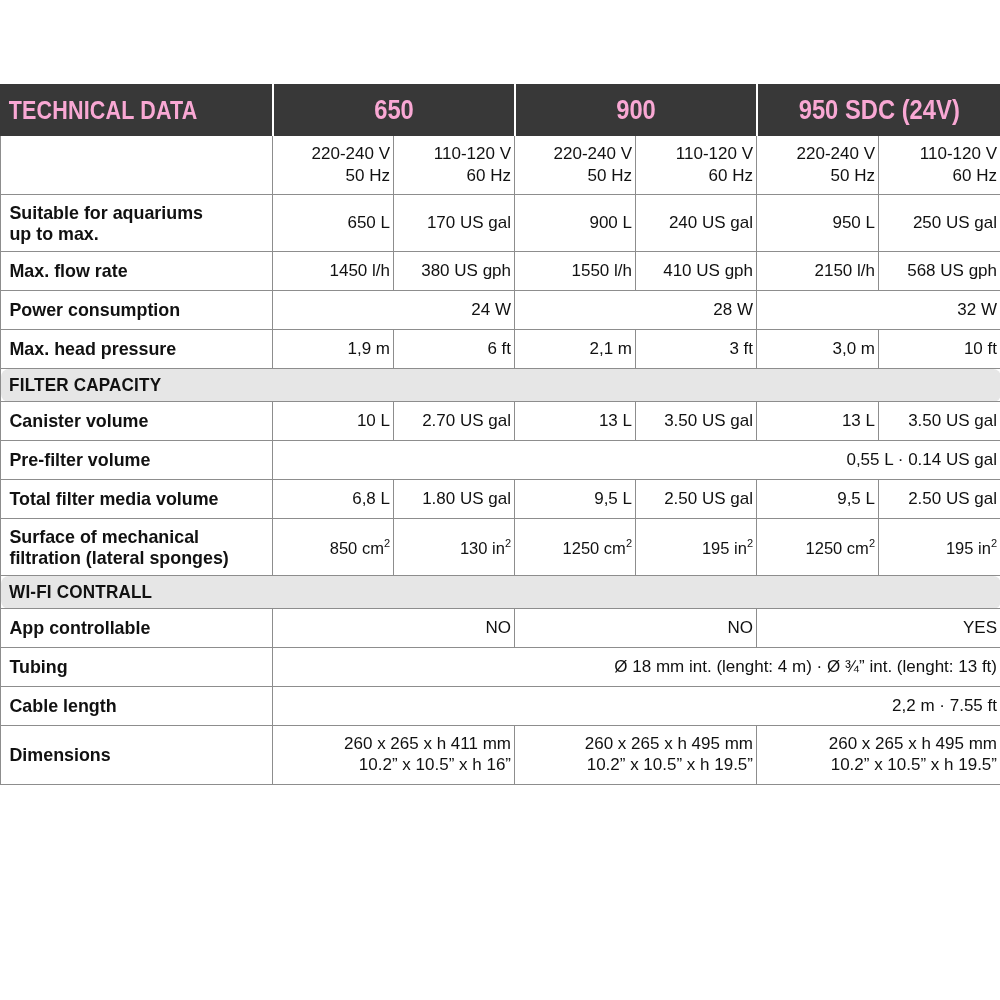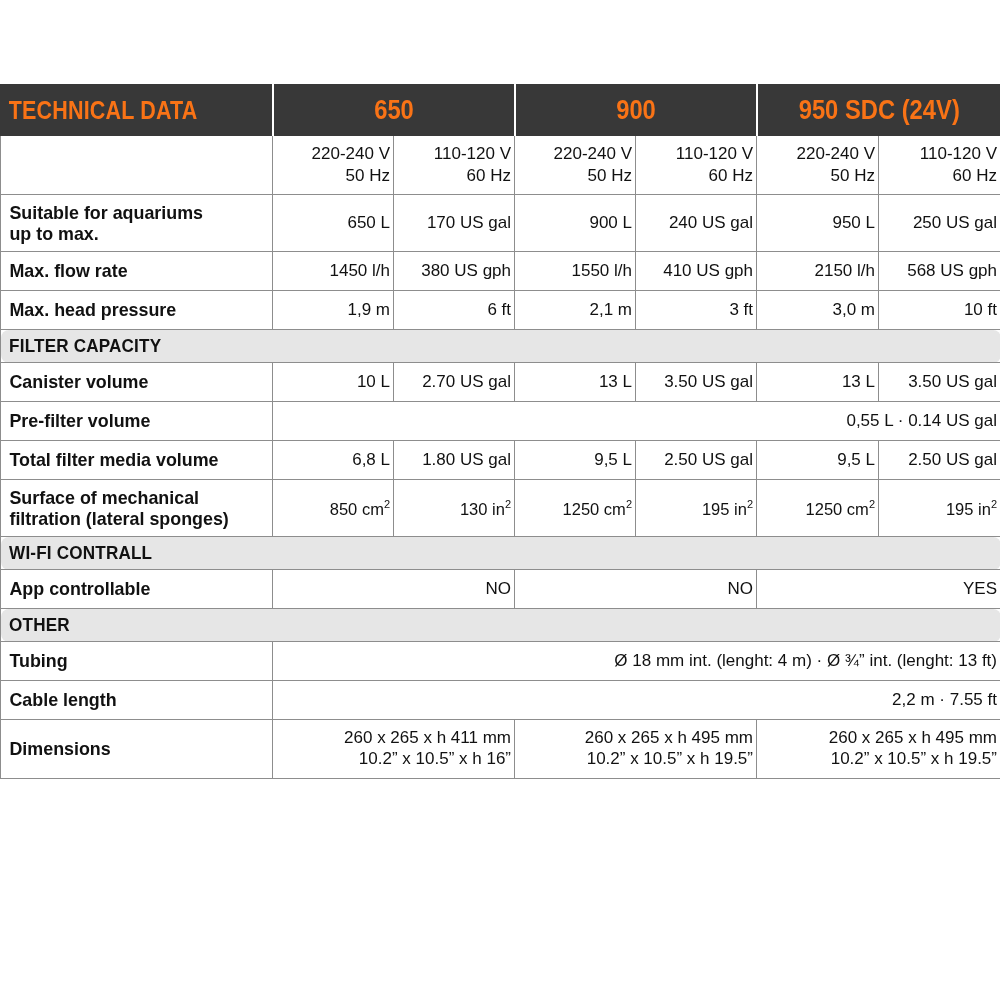--- a/index.html
+++ b/index.html
@@ -32,21 +32,21 @@
   table.spec td {
     border: 1px solid #8d8d8d;
     padding: 0;
     vertical-align: middle;
     background: #ffffff;
   }
 
   
   tr.head-row td {
     background: #383838;
-    color: #f97316;
+    color: #f9a8d4;
     border-color: #383838;
     border-bottom: 1px solid #383838;
     height: 50px;
   }
   tr.head-row td.head-sep {
     border-left: 2px solid #ffffff;
   }
   .head-title {
     font-size: 25px;
     font-weight: bold;
@@ -217,20 +217,34 @@
             <div class="val">410 US gph</div>
           </td>
     <td class="grp-left">
             <div class="val">2150 l/h</div>
           </td>
     <td>
             <div class="val">568 US gph</div>
           </td>
   </tr>
 
+  <tr class="r-norm">
+    <td>
+      <div class="lbl">Power consumption</div>
+          </td>
+    <td class="grp-left" colspan="2">
+            <div class="val">24 W</div>
+          </td>
+    <td class="grp-left" colspan="2">
+            <div class="val">28 W</div>
+          </td>
+    <td class="grp-left" colspan="2">
+            <div class="val">32 W</div>
+          </td>
+  </tr>
 
   <tr class="r-norm">
     <td>
       <div class="lbl">Max. head pressure</div>
           </td>
     <td class="grp-left">
             <div class="val">1,9 m</div>
           </td>
     <td>
             <div class="val">6 ft</div>
@@ -353,25 +367,20 @@
             <div class="val">NO</div>
           </td>
     <td class="grp-left" colspan="2">
             <div class="val">NO</div>
           </td>
     <td class="grp-left" colspan="2">
             <div class="val">YES</div>
           </td>
   </tr>
 
-  <tr class="section">
-    <td colspan="7">
-      <div class="section-lbl">OTHER</div>
-          </td>
-  </tr>
 
   <tr class="r-norm">
     <td>
       <div class="lbl">Tubing</div>
           </td>
     <td class="grp-left" colspan="6">
             <div class="val">Ø 18 mm int. (lenght: 4 m)  ·  Ø ¾” int. (lenght: 13 ft)</div>
           </td>
   </tr>
 

